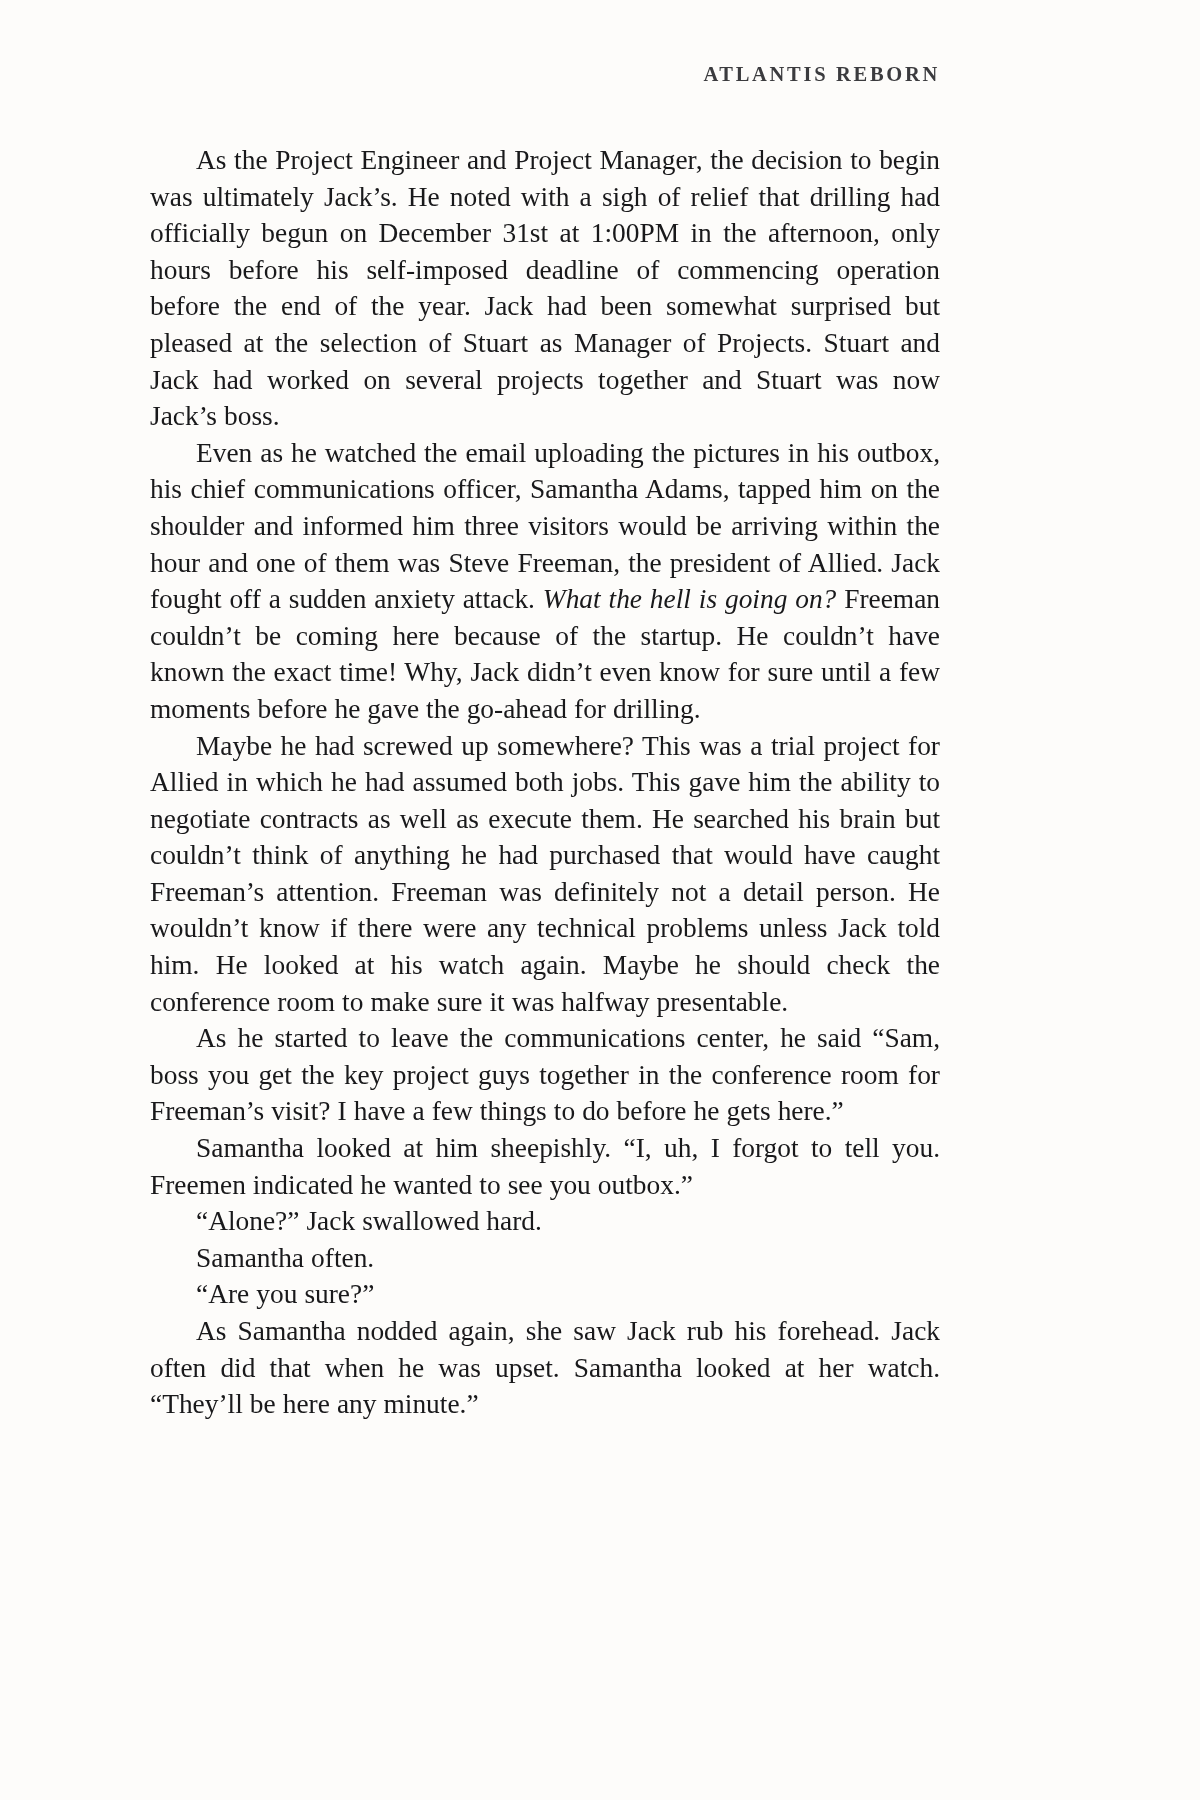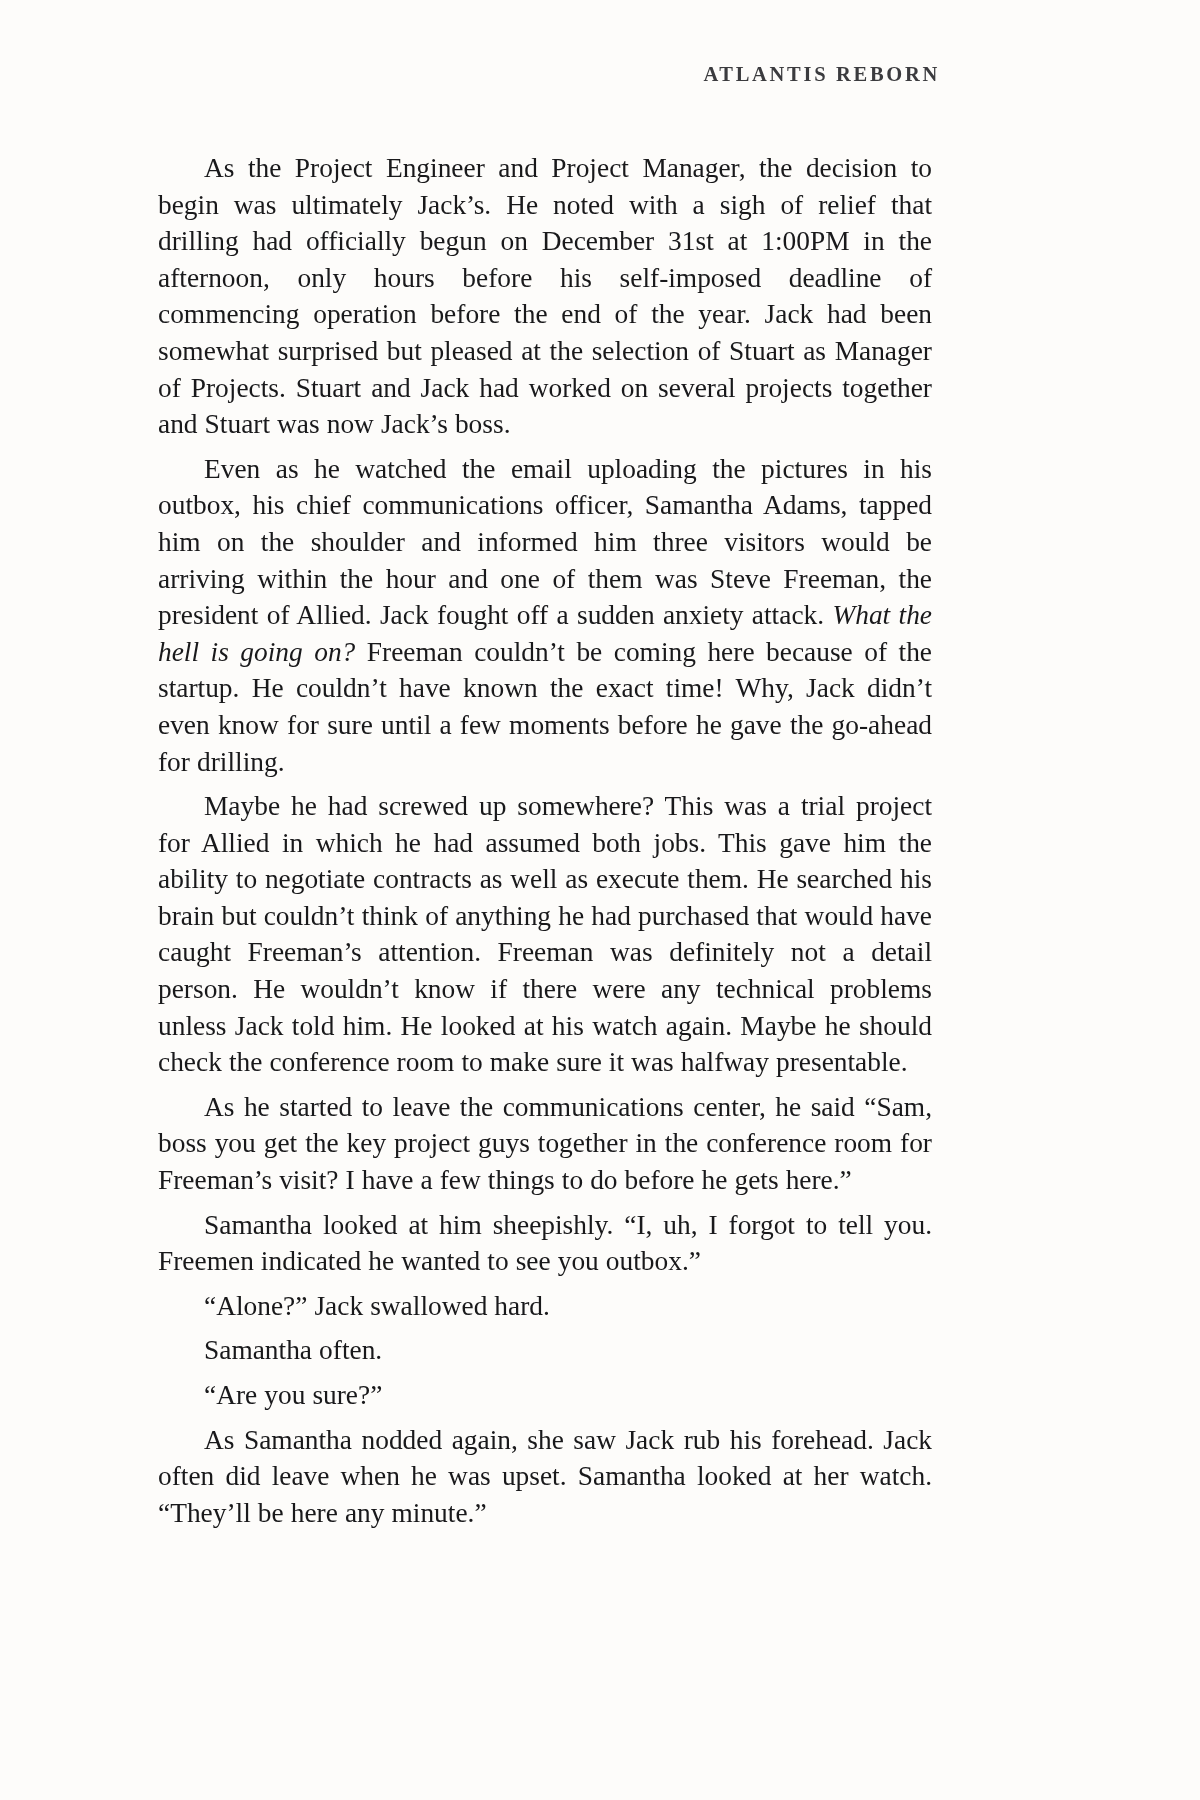--- a/index.html
+++ b/index.html
@@ -42,21 +42,21 @@
 
   
   .textblock {
     position: absolute;
     left: 150px;
     top: 142px;
     width: 790px;
   }
 
   p.para {
-    margin: 8px;
+    margin: 0;
     padding: 0;
     font-size: 27.4px;
     line-height: 36.6px;
     text-align: justify;
     text-justify: inter-word;
     text-indent: 46px;
     color: #19191b;
     word-spacing: 0.2px;
     hyphens: none;
   }
@@ -108,18 +108,18 @@
     <p class="para">As he started to leave the communications center, he said “Sam, boss you get the key project guys together in the conference room for Freeman’s visit? I have a few things to do before he gets here.”</p>
 
     <p class="para">Samantha looked at him sheepishly. “I, uh, I forgot to tell you. Freemen indicated he wanted to see you outbox.”</p>
 
     <p class="para short">“Alone?” Jack swallowed hard.</p>
 
     <p class="para short">Samantha often.</p>
 
     <p class="para short">“Are you sure?”</p>
 
-    <p class="para">As Samantha nodded again, she saw Jack rub his forehead. Jack often did leave when he was upset. Samantha looked at her watch. “They’ll be here any minute.”</p>
+    <p class="para">As Samantha nodded again, she saw Jack rub his forehead. Jack often did that when he was upset. Samantha looked at her watch. “They’ll be here any minute.”</p>
 
   </div>
 
 
 </div>
 
 </body></html>

